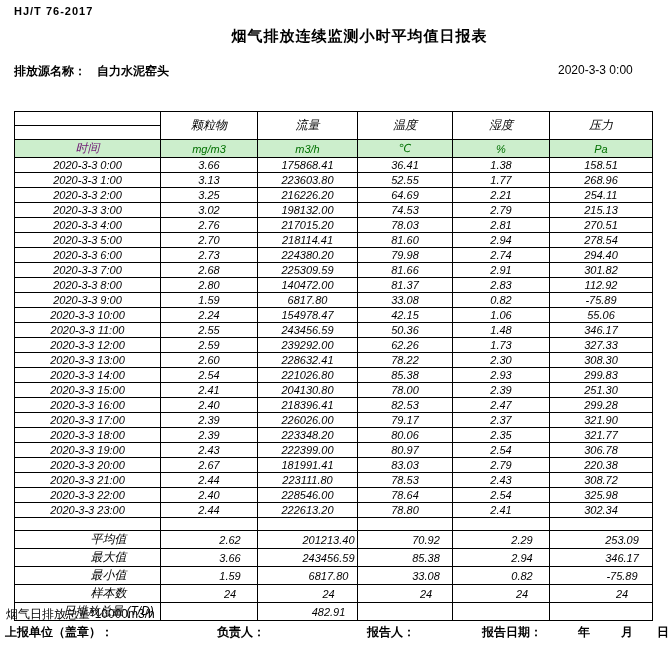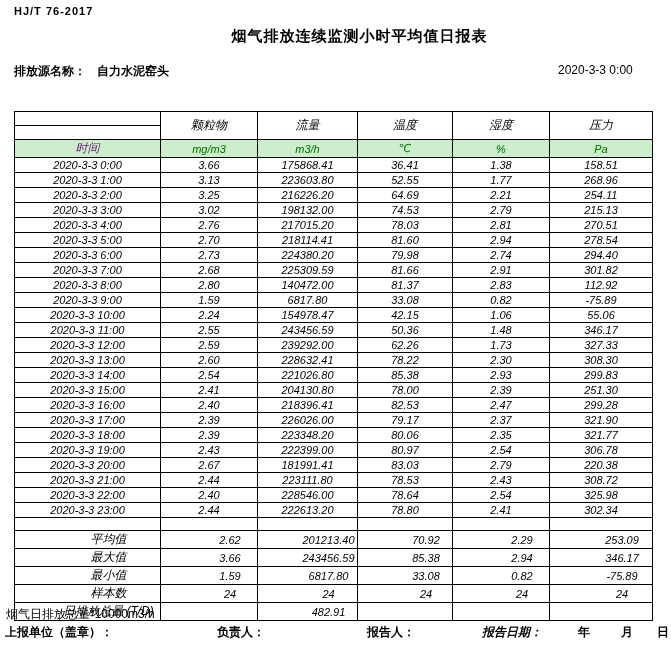--- a/index.html
+++ b/index.html
@@ -29,21 +29,21 @@
   tr.data-row td{height:14px;}
   tr.blank-row td{height:12px;}
   tr.summary-row td{height:14px;padding-left:42px;}
   tr.summary-row td.label{font-size:12px;}
   .foot-note{position:absolute;left:6px;top:606px;font-size:12px;}
   .foot-line{position:absolute;left:0;top:624px;width:100%;font-size:12px;font-weight:bold;}
   .foot-line span{position:absolute;top:0;}
   .f-unit{left:5px;}
   .f-resp{left:217px;}
   .f-reporter{left:355px;margin-left:12px;}
-  .f-date{left:482px;font-style:italic;}
+  .f-date{left:482px;}
   .f-year{left:578px;}
   .f-month{left:621px;}
   .f-day{left:657px;}
 </style>
 </head>
 <body>
 
 <div class="page">
 
   <div class="std">HJ/T  76-2017</div>

